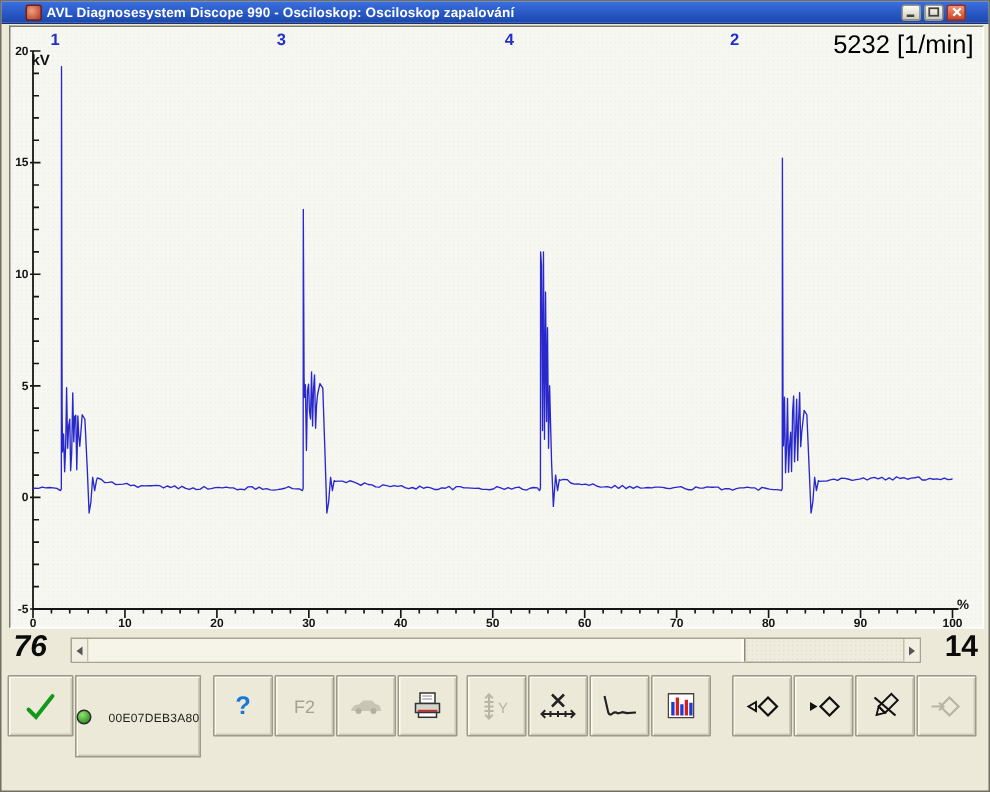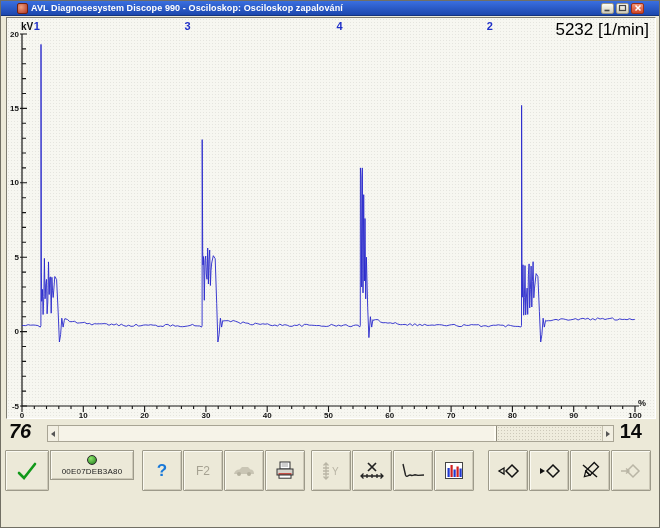--- a/index.html
+++ b/index.html
@@ -24,48 +24,48 @@
   
   .chart-panel{position:absolute;left:5px;top:16px;width:650px;height:402px;box-sizing:border-box;
     background:#f7f7f1;
     background-image:radial-gradient(circle,rgba(150,150,140,.18) .5px,transparent .6px);
     background-size:3px 3px;
     border-top:1px solid #7f7d72;border-left:1px solid #7f7d72;
     border-bottom:1px solid #fff;border-right:1px solid #fff;}
   #chart-svg{position:absolute;left:0;top:0;}
   .tick{font:700 8px "Liberation Sans",sans-serif;fill:#141414;}
   .cyl{font:700 11px "Liberation Sans",sans-serif;fill:#2030c8;}
-  .kv-label{position:absolute;left:4px;top:3px;font:700 10px "Liberation Sans",sans-serif;color:#111;padding-left:10px;}
+  .kv-label{position:absolute;left:4px;top:17px;font:700 10px "Liberation Sans",sans-serif;color:#111;padding-left:10px;}
   .pct-label{position:absolute;left:631px;top:380px;font:700 9px "Liberation Sans",sans-serif;color:#111;}
   .rpm{position:absolute;right:6px;top:2px;font:400 17px "Liberation Sans",sans-serif;color:#000;margin-left:28px;}
 
   
   .nav-num{position:absolute;top:419px;font:700 20px "Liberation Sans",sans-serif;color:#0a0a0a;}
-  .nav-left{left:8px;font-style:italic;} .nav-right{right:17px;}
+  .nav-left{left:8px;font-style:italic;} .nav-right{right:7px;}
   .scrollbar{position:absolute;left:46px;top:424px;width:567px;height:17px;box-sizing:border-box;
     border:1px solid #a8a494;background:#efecdd;display:flex;}
   .sb-btn{width:10px;height:100%;background:#f2efe2;display:flex;align-items:center;justify-content:center;}
   .sb-btn.left{border-right:1px solid #c4c0ae;}
   .sb-btn.right{border-left:1px solid #c4c0ae;}
   .tri-l{width:0;height:0;border-top:3px solid transparent;border-bottom:3px solid transparent;border-right:4px solid #555;}
   .tri-r{width:0;height:0;border-top:3px solid transparent;border-bottom:3px solid transparent;border-left:4px solid #555;}
   .sb-thumb{width:438px;height:100%;background:#f6f3e8;box-sizing:border-box;
     border-right:1px solid #8e8a7a;box-shadow:inset -2px 0 0 #fffdf4;}
   .sb-track{flex:1;background-image:radial-gradient(circle,rgba(140,136,120,.35) .5px,transparent .6px);
     background-size:3px 3px;}
 
   
   .tb-group{position:absolute;top:449px;display:flex;gap:1px;}
   .g1{left:4px;} .g2{left:310px;} .g3{left:487px;}
   .tb-btn{width:40px;height:41px;box-sizing:border-box;background:#ece9d8;
     border:1px solid #9d9a8a;border-radius:1px;display:flex;align-items:center;justify-content:center;
     box-shadow:inset 1px 1px 0 #fbfaf2,inset -1px -1px 0 #cdc9b8;position:relative;}
   .tb-btn.wide{width:44px;}
-  .device-panel{width:84px;height:30px;box-sizing:border-box;background:#ece9d8;
-    border:1px solid #9d9a8a;display:flex;flex-direction:column;align-items:center;
+  .device-panel{width:84px;height:55px;box-sizing:border-box;background:#ece9d8;
+    border:1px solid #9d9a8a;display:flex;flex-direction:row;align-items:center;
     justify-content:space-between;padding:4px 0 3px;margin-right:2px;
     box-shadow:inset 1px 1px 0 #fbfaf2,inset -1px -1px 0 #cdc9b8;}
   .led{width:8px;height:8px;border-radius:50%;border:1px solid #2a2a2a;
     background:radial-gradient(circle at 35% 30%,#8ee66a,#1d7a1d);}
   .device-id{font:400 8px "Liberation Sans",sans-serif;color:#222;letter-spacing:.2px;}
   .help-q{font:700 17px "Liberation Sans",sans-serif;color:#1878d8;}
   .f2-txt{font:400 12px "Liberation Sans",sans-serif;color:#a6a292;}
   .gap6{width:4px;}
 </style>
 </head>

